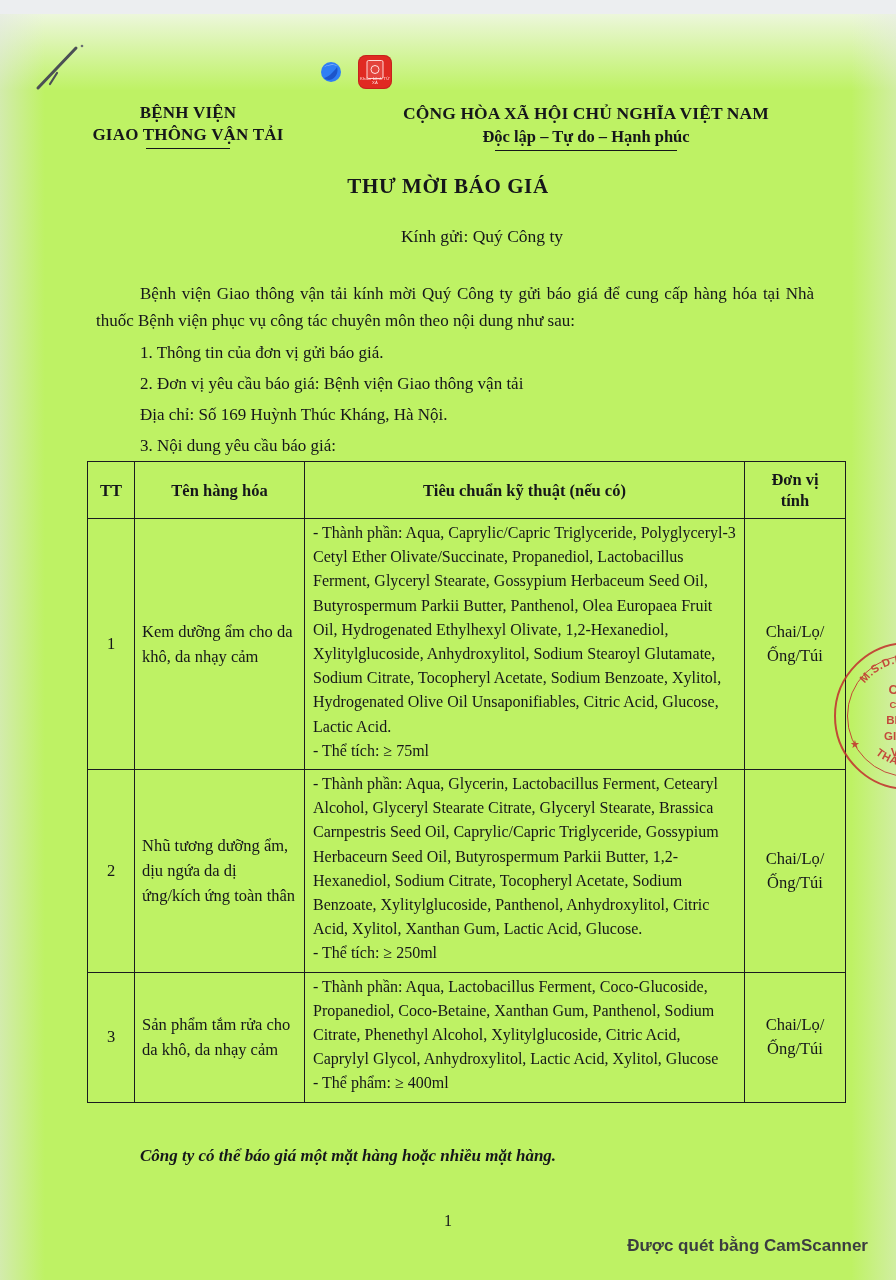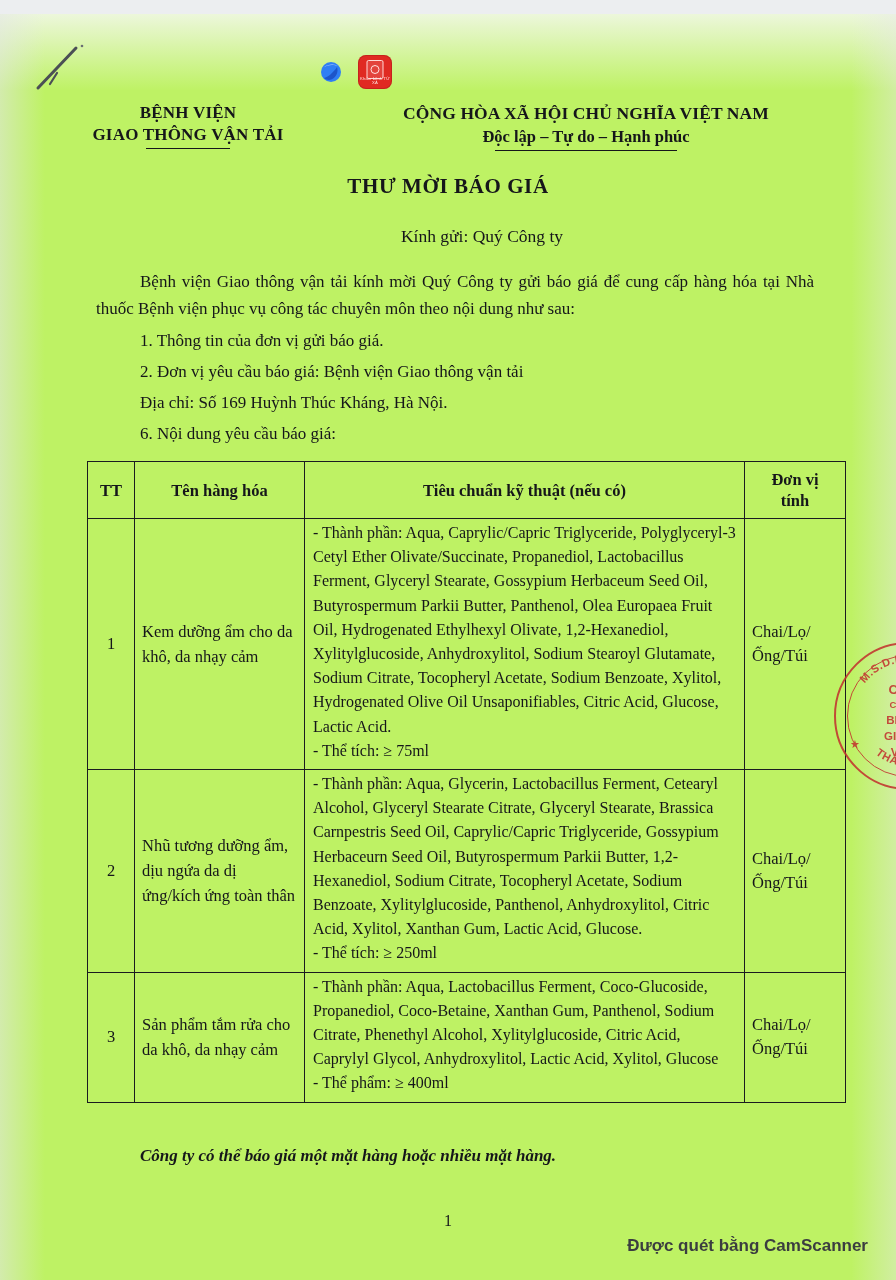--- a/index.html
+++ b/index.html
@@ -162,21 +162,21 @@
     width: 100%;
     text-align: center;
     font-size: 17.5px;
     padding-left: 34px;
   }
 
   
   .body-block {
     position: absolute;
     left: 96px;
-    top: 254px;
+    top: 266px;
     width: 718px;
   }
   .para {
     font-size: 17px;
     line-height: 27px;
     text-align: justify;
     text-indent: 44px;
     margin: 0 0 5px 0;
   }
   .item {
@@ -223,21 +223,21 @@
     vertical-align: middle;
   }
   td.spec {
     font-size: 16px;
     line-height: 24.2px;
     vertical-align: top;
     padding: 2px 8px 6px 8px;
   }
   td.spec .line { white-space: normal; }
   td.unit {
-    text-align: left;
+    text-align: center;
     font-size: 16.5px;
     line-height: 24px;
   }
 
   .note {
     position: absolute;
     left: 140px;
     top: 1132px;
     font-weight: bold;
     font-style: italic;
@@ -348,21 +348,21 @@
   </div>
 
   <div class="doc-title">THƯ MỜI BÁO GIÁ</div>
   <div class="addressee">Kính gửi: Quý Công ty</div>
 
   <div class="body-block">
     <p class="para">Bệnh viện Giao thông vận tải kính mời Quý Công ty gửi báo giá để cung cấp hàng hóa tại Nhà thuốc Bệnh viện phục vụ công tác chuyên môn theo nội dung như sau:</p>
     <div class="item">1. Thông tin của đơn vị gửi báo giá.</div>
     <div class="item">2. Đơn vị yêu cầu báo giá: Bệnh viện Giao thông vận tải</div>
     <div class="item">Địa chỉ: Số 169 Huỳnh Thúc Kháng, Hà Nội.</div>
-    <div class="item">6. Nội dung yêu cầu báo giá:</div>
+    <div class="item">3. Nội dung yêu cầu báo giá:</div>
   </div>
 
   <table class="quote-table">
     <colgroup>
       <col class="c-tt">
         <col class="c-name">
         <col class="c-spec">
         <col class="c-unit">
     </colgroup>
     <thead>

